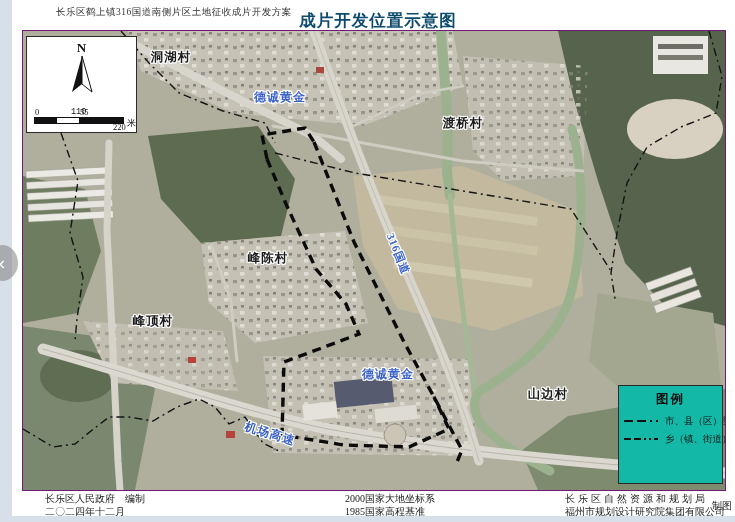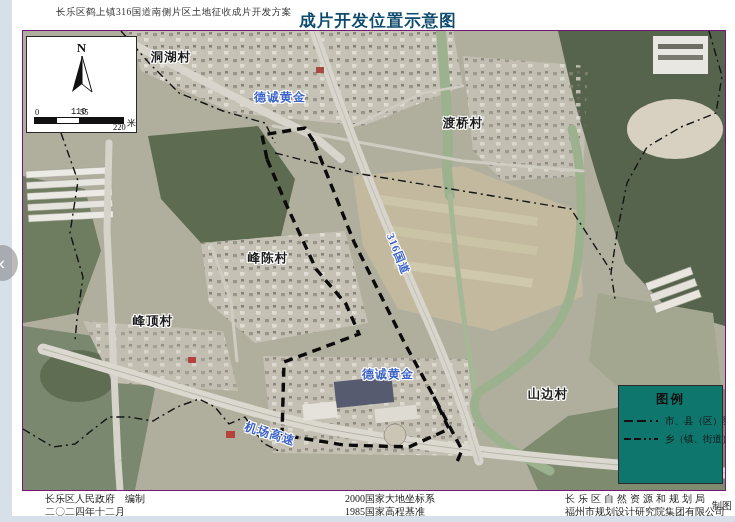--- a/index.html
+++ b/index.html
@@ -31,21 +31,21 @@
   .north .n{font-size:13px;font-weight:bold;color:#111;display:block;line-height:13px;}
   .scalebar{position:absolute;left:7px;bottom:8px;width:100px;}
   .ticks{position:relative;height:10px;font-size:8.5px;color:#111;}
   .ticks span{position:absolute;top:0;}
   .t0{left:1px;} .t55{left:17px;padding-left:29px;} .t110{left:37px;font-family:Liberation Mono, monospace;} .t220{left:79px;margin-top:15px;}
   .bar{position:relative;width:88px;height:5px;border:1px solid #111;background:#fff;}
   .bar i{position:absolute;top:0;height:5px;background:#111;}
   .seg1{left:0;width:22px;} .seg3{left:44px;width:44px;}
   .unit{position:absolute;left:93px;top:10px;font-size:9px;color:#111;}
   
-  .legend{position:absolute;left:595px;top:354px;width:105px;height:99px;background:#0f766e;
+  .legend{position:absolute;left:595px;top:354px;width:105px;height:99px;background:#14b8a6;
     border:1px solid #2a2a2a;z-index:6;box-sizing:border-box;padding:5px 4px 4px;}
   .legend h4{margin:0 0 4px;text-align:center;font-size:12.5px;letter-spacing:2px;color:#111;}
   .lg-row{display:flex;align-items:center;gap:6px;height:18px;}
   .lg-row .sym{flex:0 0 36px;}
   .lg-row .txt{font-size:9.5px;color:#111;white-space:nowrap;}
   
   .footer{position:absolute;left:0;top:489px;width:735px;height:27px;font-size:10px;color:#222;}
   .footer .cell{position:absolute;white-space:nowrap;line-height:13px;}
   .f-left{left:33px;top:3px;}
   .f-center{left:333px;top:3px;}

